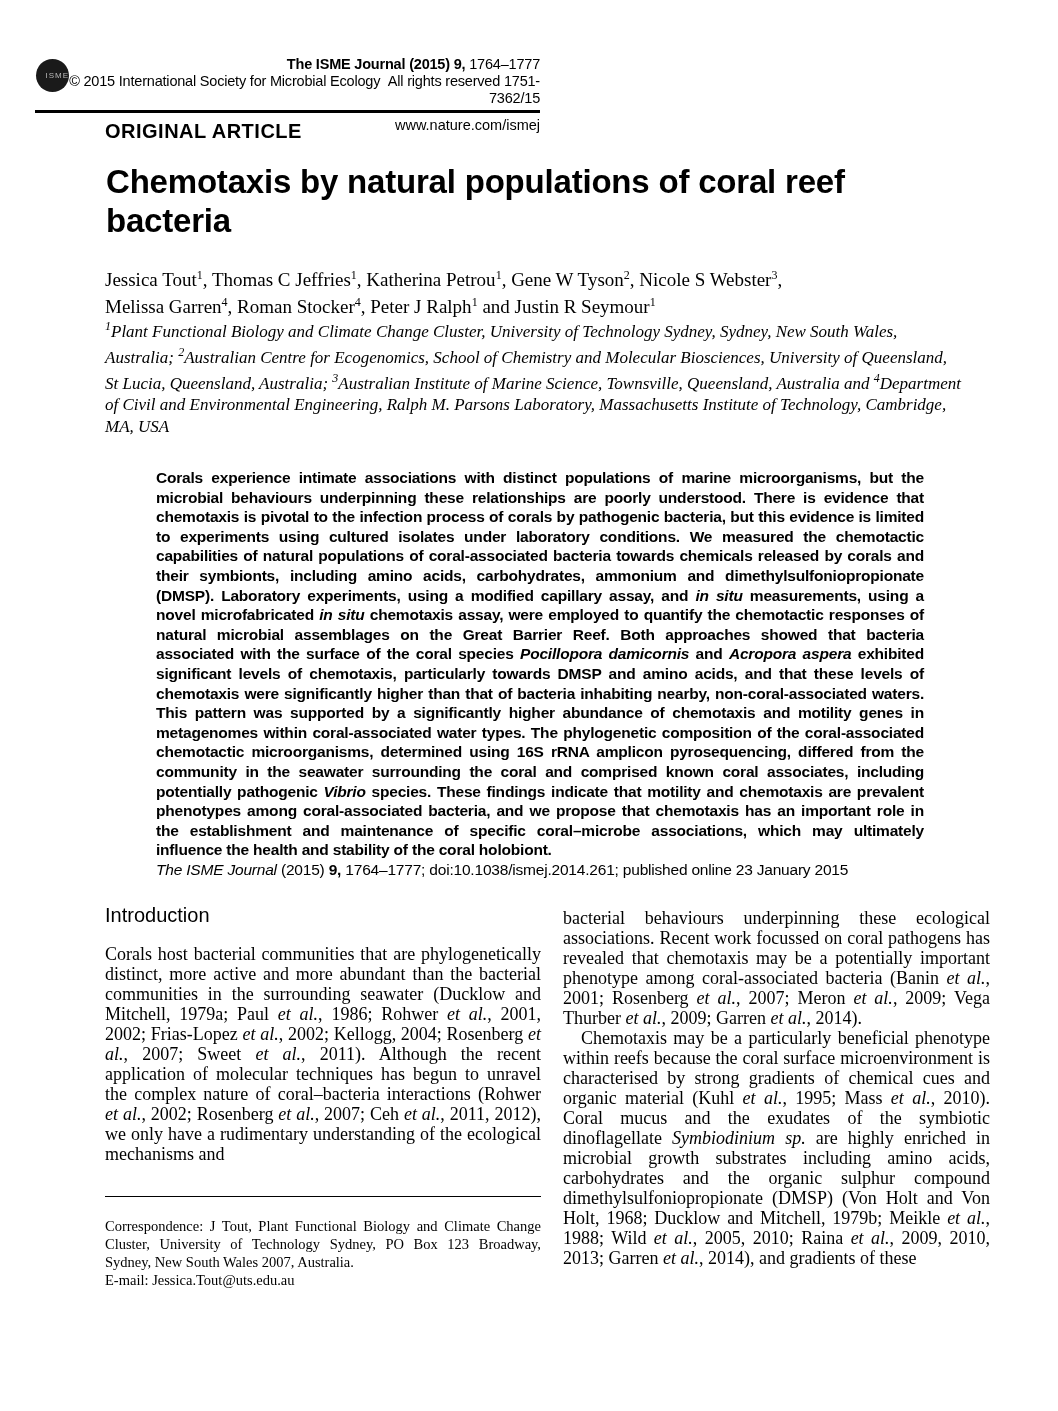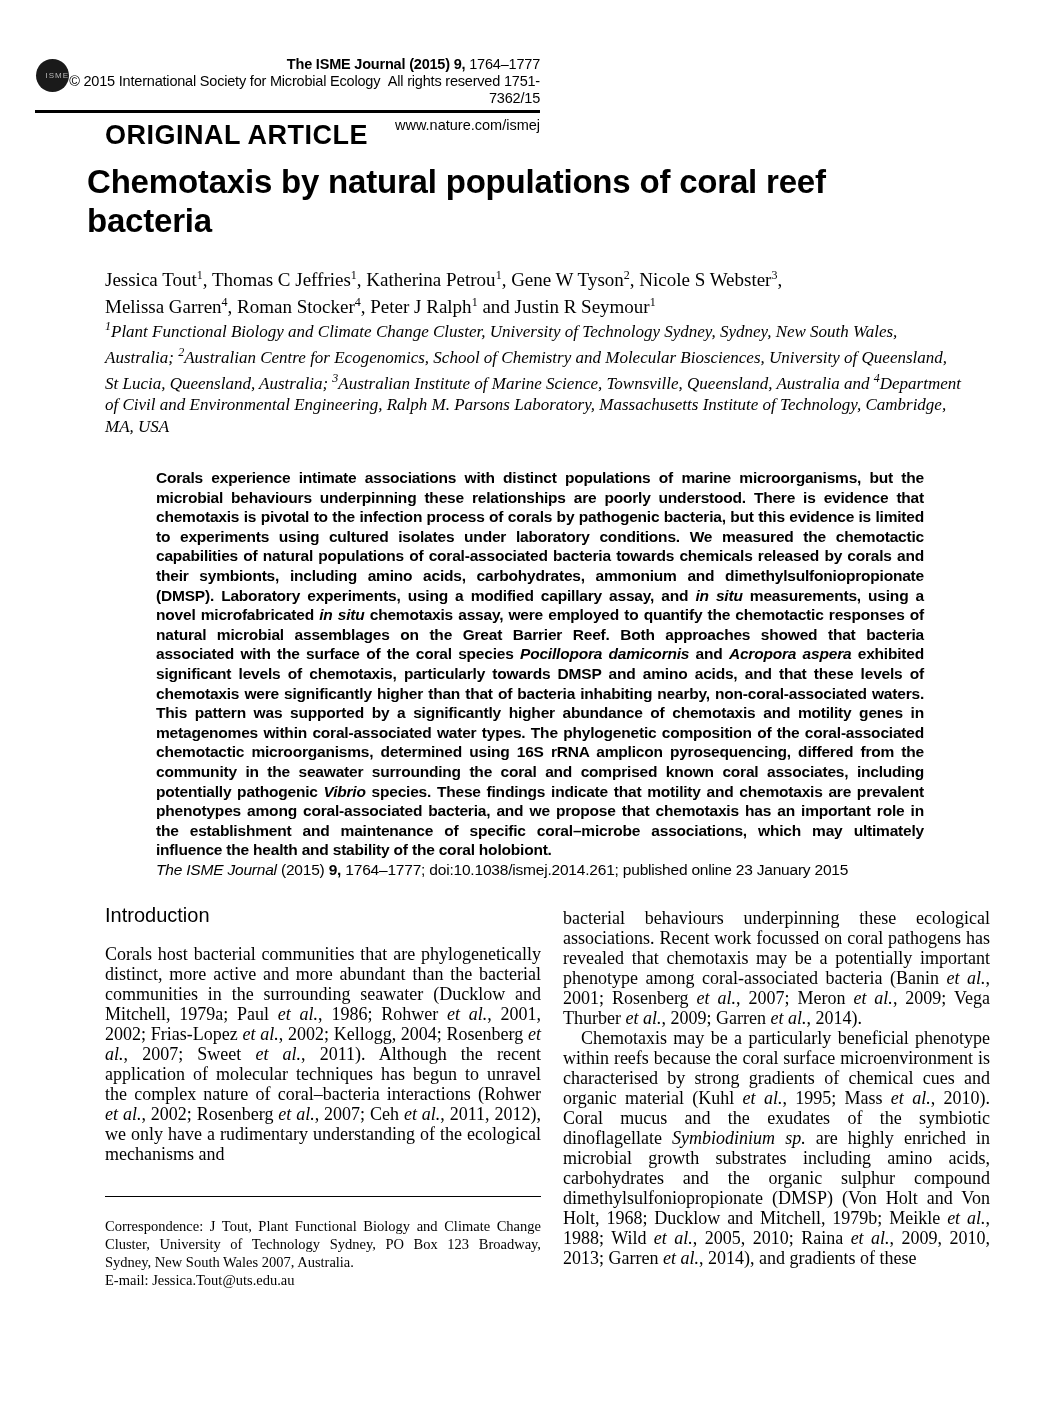--- a/index.html
+++ b/index.html
@@ -50,26 +50,26 @@
     font-family: "Liberation Sans", sans-serif;
     font-size: 14.5px;
   }
 
   
   .kicker {
     position: absolute;
     top: 120px; left: 105px;
     font-family: "Liberation Sans", sans-serif;
     font-weight: bold;
-    font-size: 27px;
+    font-size: 20px;
     letter-spacing: 0.5px;
   }
   .title {
     position: absolute;
-    top: 162px; left: 87px;
+    top: 162px; left: 106px;
     width: 860px;
     font-family: "Liberation Sans", sans-serif;
     font-weight: bold;
     font-size: 33px;
     line-height: 39px;
     letter-spacing: -0.2px;
   }
   .authors {
     position: absolute;
     top: 264px; left: 105px;

